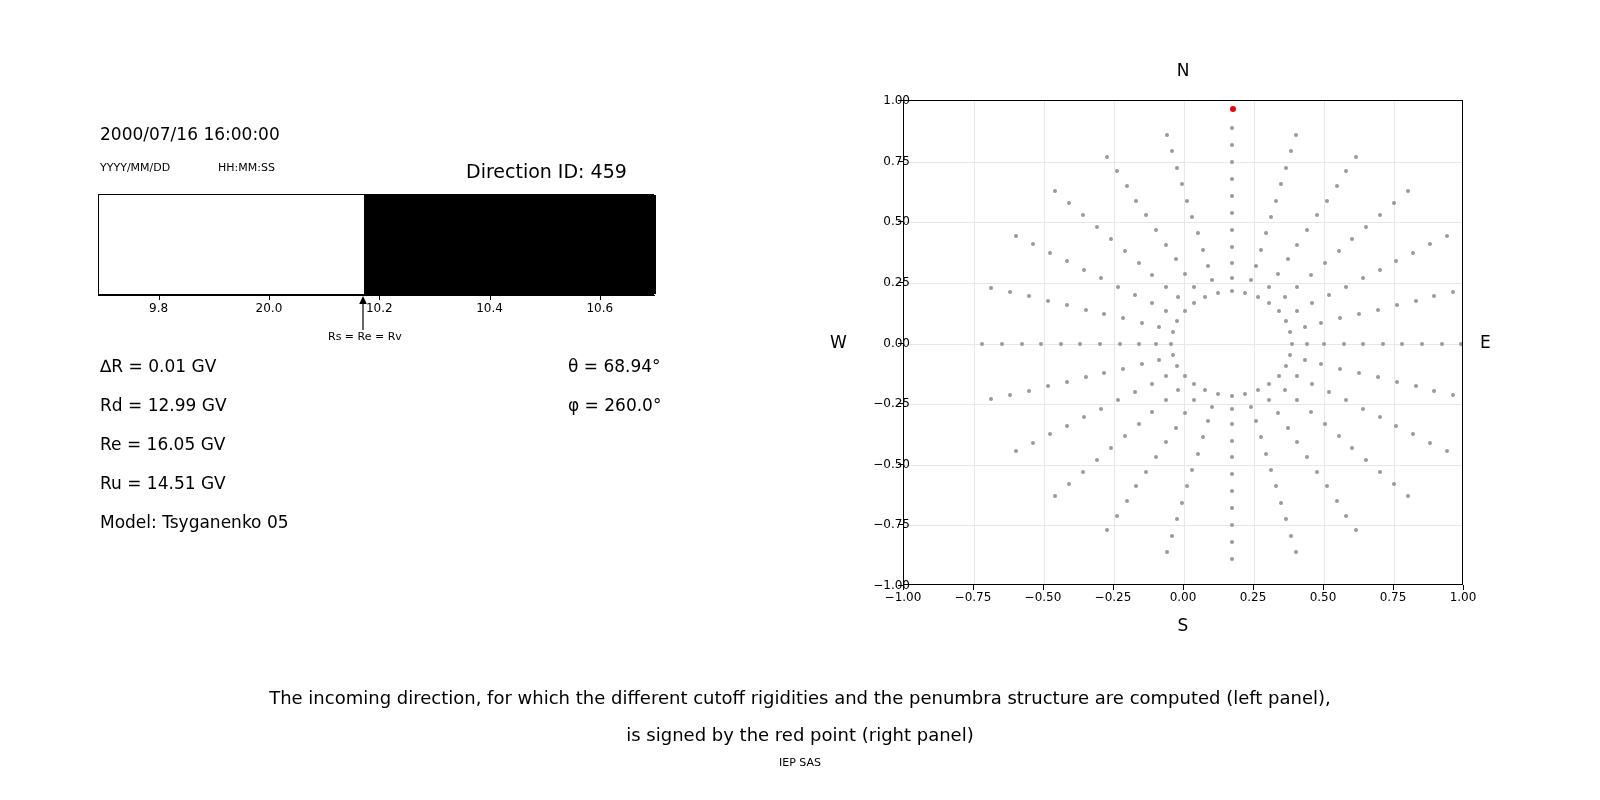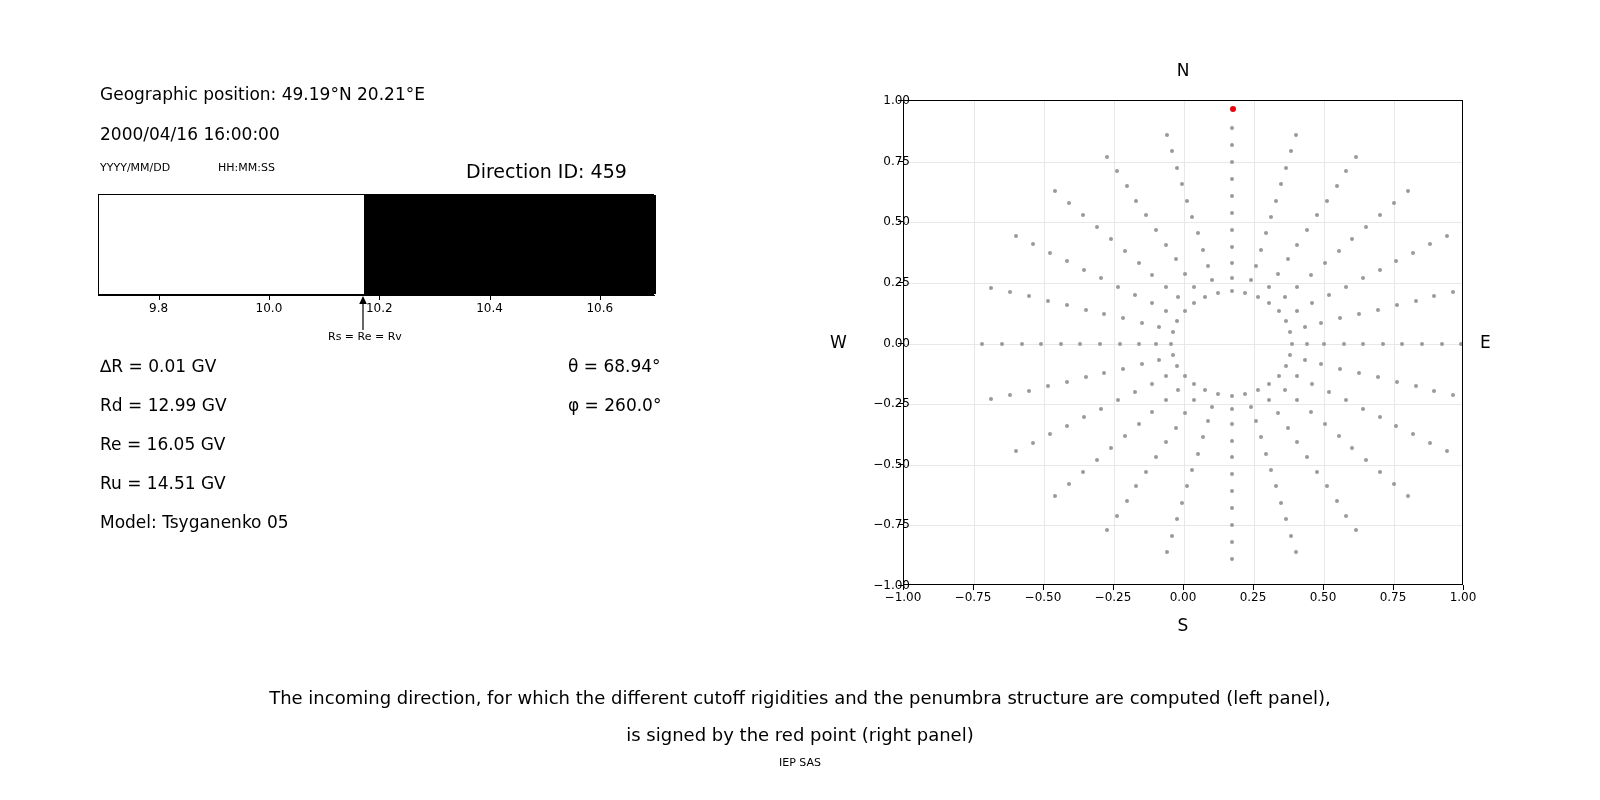--- a/index.html
+++ b/index.html
@@ -75,35 +75,34 @@
   .caption{position:absolute;width:1600px;text-align:center;font-size:18px;}
   .cap1{top:687px;}
   .cap2{top:724px;}
   .cap-credit{top:756px;font-size:11px;}
 </style>
 </head>
 <body>
 
 <div class="abs" id="left-panel">
 
-  <div class="abs txt-geo">Geographic position: 49.19°N 20.21°E</div>
-  <div class="abs txt-datetime">2000/04/16 16:00:00</div>
+  <div class="abs txt-datetime">2000/07/16 16:00:00</div>
   <div class="abs txt-fmt-date">YYYY/MM/DD</div>
   <div class="abs txt-fmt-time">HH:MM:SS</div>
   <div class="abs txt-dirid">Direction ID: 459</div>
 
   <div class="abs" id="penumbra-bar" style="background: rgb(255, 255, 255);">
     <div id="penumbra-black" style="left: 264.713px; width: 292.287px; background: rgb(0, 0, 0);"></div>
   </div>
   <div class="abs axis-line"></div>
   <div id="penumbra-ticks">
       <div class="tick" style="left: 158.663px;"></div>
       <div class="ticklabel" style="left: 158.663px;">9.8</div>
       <div class="tick" style="left: 268.96px;"></div>
-      <div class="ticklabel" style="left: 268.96px;">10.0</div>
+      <div class="ticklabel" style="left: 268.96px;">20.0</div>
       <div class="tick" style="left: 379.257px;"></div>
       <div class="ticklabel" style="left: 379.257px;">10.2</div>
       <div class="tick" style="left: 489.554px;"></div>
       <div class="ticklabel" style="left: 489.554px;">10.4</div>
       <div class="tick" style="left: 599.851px;"></div>
       <div class="ticklabel" style="left: 599.851px;">10.6</div>
     </div>
 
   <svg class="abs" id="rs-arrow" viewBox="0 0 12 34" style="left: 356.713px;">
     <line x1="6" y1="34" x2="6" y2="3" stroke="#000" stroke-width="1.2"></line>

